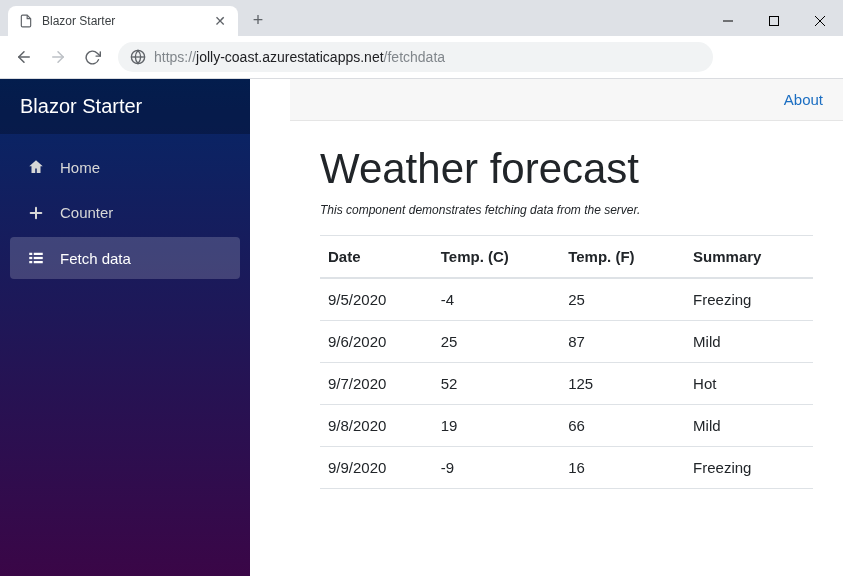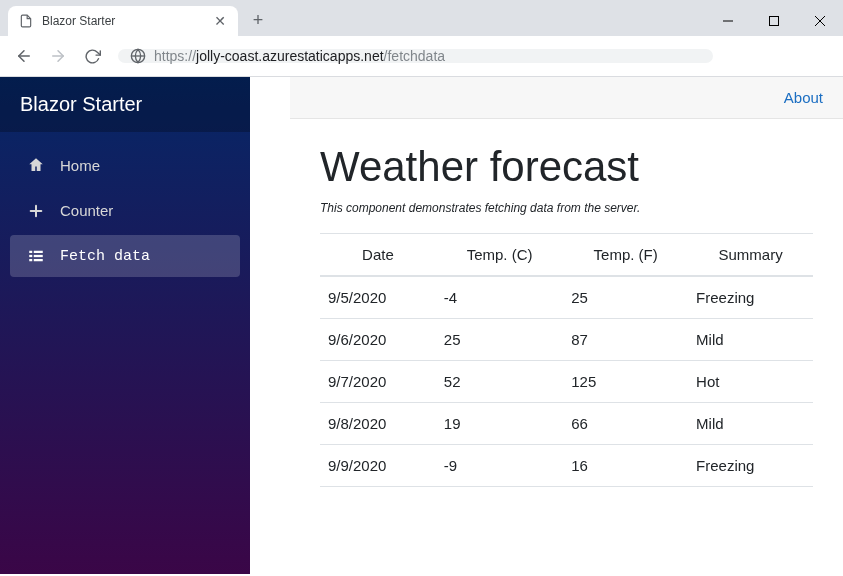--- a/index.html
+++ b/index.html
@@ -12,43 +12,43 @@
     .tab-favicon { width: 16px; height: 16px; display: flex; align-items: center; justify-content: center; color: #5f6368; }
     .tab-title { flex: 1; font-size: 12px; color: #3c4043; white-space: nowrap; overflow: hidden; text-overflow: ellipsis; }
     .tab-close { width: 16px; height: 16px; display: flex; align-items: center; justify-content: center; color: #5f6368; font-size: 14px; cursor: pointer; }
     .tab-add { width: 28px; height: 28px; display: flex; align-items: center; justify-content: center; color: #5f6368; font-size: 18px; cursor: pointer; margin-left: 6px; margin-bottom: 2px; }
     .win-controls { margin-left: auto; display: flex; }
     .win-btn { width: 46px; height: 30px; display: flex; align-items: center; justify-content: center; color: #000; cursor: pointer; }
 
     .toolbar { display: flex; align-items: center; gap: 6px; background: #fff; padding: 6px 10px; border-bottom: 1px solid #dadce0; }
     .nav-btn { width: 28px; height: 28px; display: flex; align-items: center; justify-content: center; color: #5f6368; border-radius: 50%; cursor: pointer; }
     .nav-btn.disabled { color: #bdc1c6; }
-    .addrbar { flex: 1; display: flex; align-items: center; gap: 8px; background: #f1f3f4; border-radius: 16px; height: 14px; padding: 0 12px; margin-left: 6px; margin-right: 120px; }
+    .addrbar { flex: 1; display: flex; align-items: center; gap: 8px; background: #f1f3f4; border-radius: 16px; height: 30px; padding: 0 12px; margin-left: 6px; margin-right: 120px; }
     .addrbar .globe { color: #5f6368; display: flex; align-items: center; }
     .url { font-size: 14px; color: #202124; white-space: nowrap; }
     .url .muted { color: #80868b; }
 
     
     .app { display: flex; height: calc(576px - 36px - 43px); }
     .sidebar { width: 250px; background: linear-gradient(180deg, #052767 0%, #3a0647 100%); color: #fff; display: flex; flex-direction: column; }
     .brand { padding: 16px 20px; font-size: 20px; font-weight: 400; background: rgba(0,0,0,0.25); }
     .nav { padding: 12px 10px; display: flex; flex-direction: column; gap: 4px; }
     .nav-item { display: flex; align-items: center; gap: 14px; padding: 12px 16px; color: #d7d7d7; border-radius: 4px; cursor: pointer; font-size: 15px; }
     .nav-item .icon { width: 20px; display: flex; justify-content: center; }
-    .nav-item.active { background: rgba(255,255,255,0.18); color: #fff; font-family: Liberation Mono, monospace; }
+    .nav-item.active { background: rgba(255,255,255,0.18); color: #fff; }
 
     .content-wrap { flex: 1; display: flex; flex-direction: column; background: #fff; padding-left: 40px; }
     .topbar { background: #f7f7f7; border-bottom: 1px solid #e5e5e5; padding: 12px 20px; display: flex; justify-content: flex-end; }
     .about-link { color: #1b6ec2; text-decoration: none; font-size: 15px; }
     .main { padding: 24px 30px; }
     .page-title { font-size: 42px; font-weight: 500; margin-bottom: 10px; }
     .page-subtitle { font-size: 12px; color: #212529; margin-bottom: 18px; font-style: italic; }
 
     table.forecast { width: 100%; border-collapse: collapse; font-size: 15px; }
-    table.forecast th { text-align: center; font-weight: 400; padding: 12px 8px; border-top: 1px solid #dee2e6; border-bottom: 2px solid #dee2e6; margin-left: 8px; }
+    table.forecast th { text-align: left; font-weight: 700; padding: 12px 8px; border-top: 1px solid #dee2e6; border-bottom: 2px solid #dee2e6; margin-left: 8px; }
     table.forecast td { padding: 12px 8px; border-bottom: 1px solid #dee2e6; }
   </style>
 </head>
 <body>
 
 <div class="browser-chrome">
   <div class="titlebar">
     <div class="tab">
       <span class="tab-favicon">
         <svg width="14" height="14" viewBox="0 0 24 24" fill="none" stroke="currentColor" stroke-width="2">

